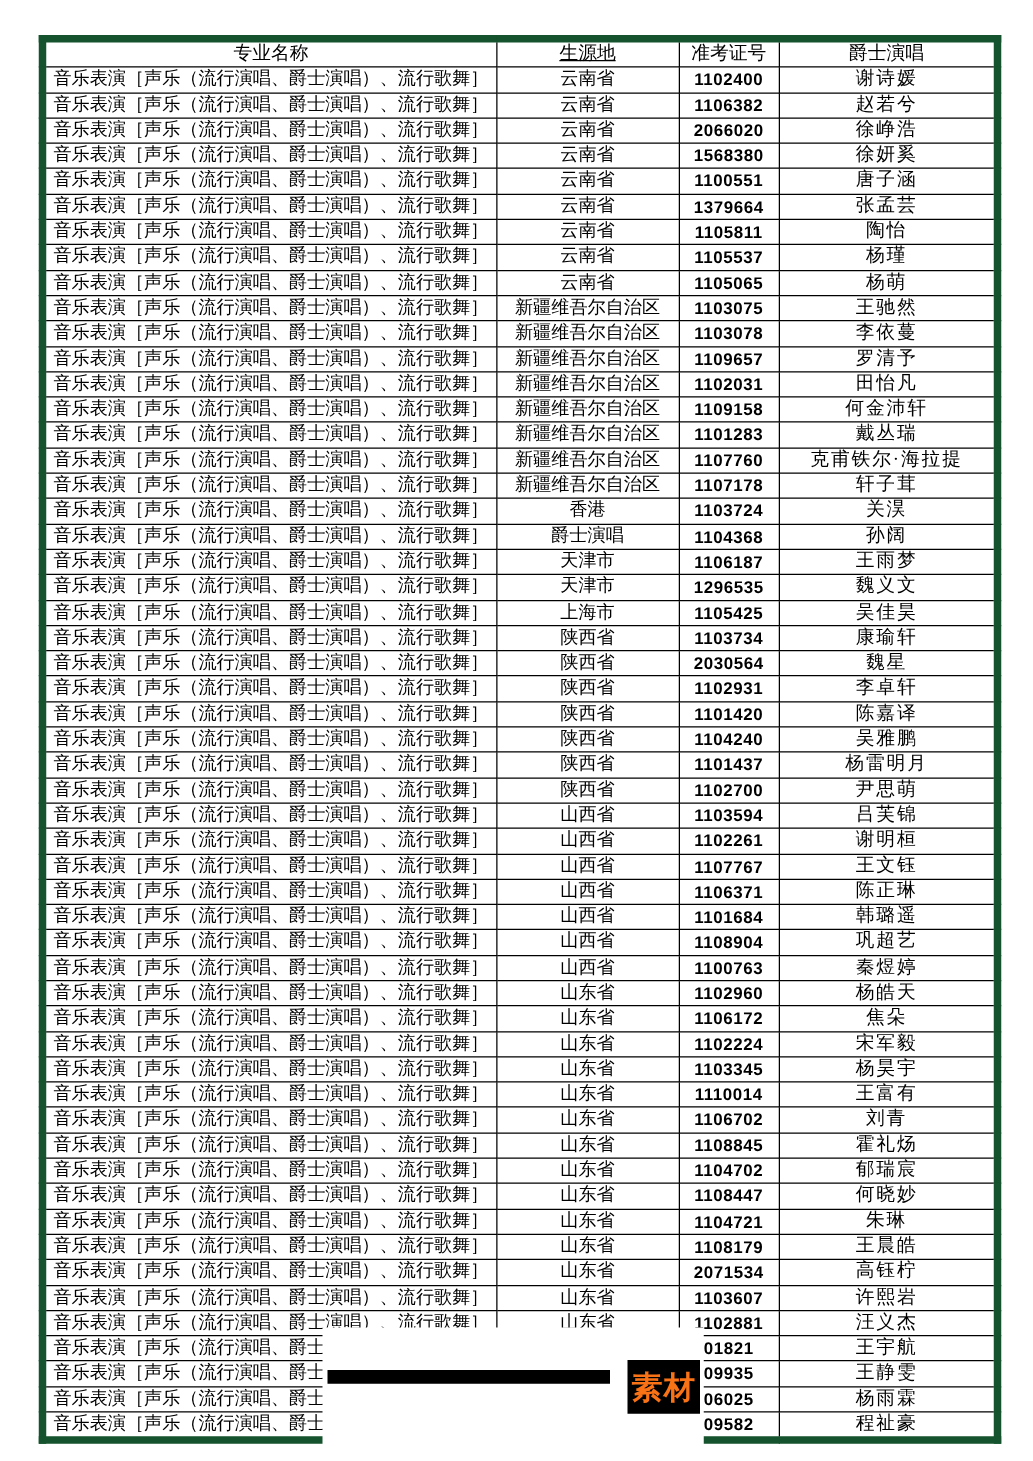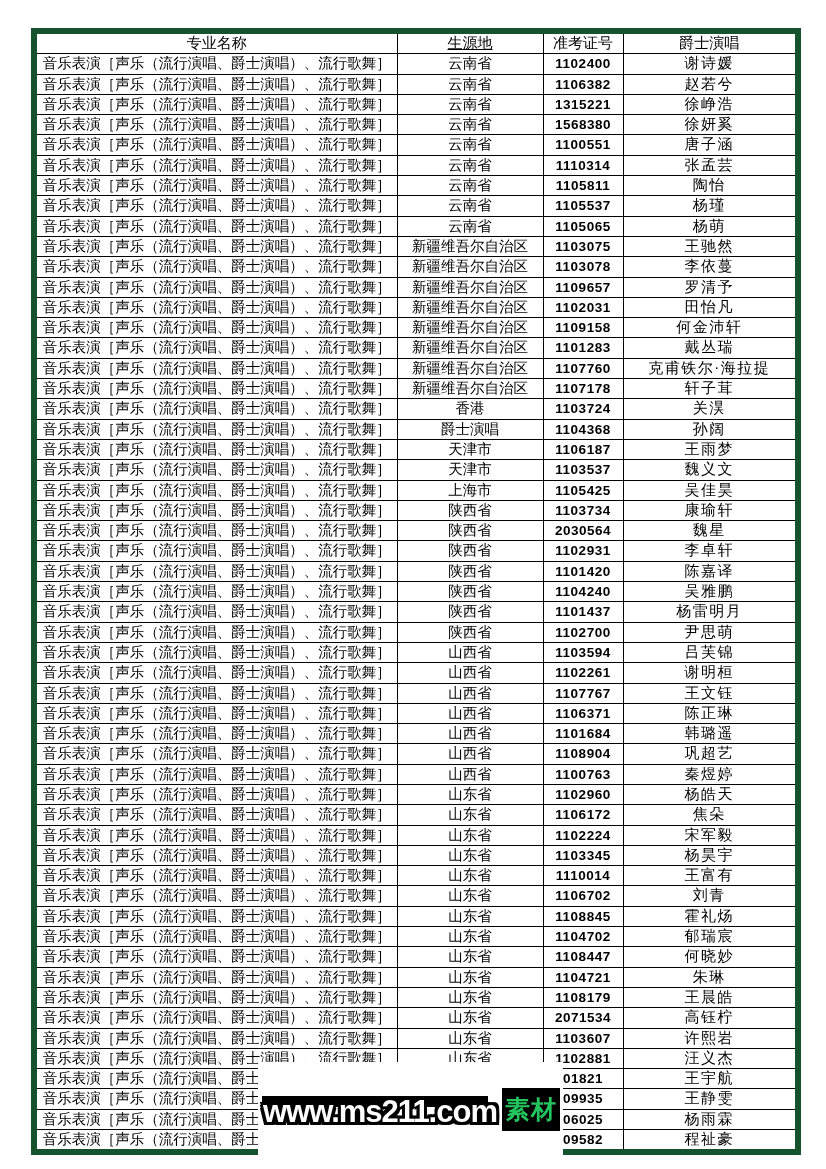--- a/index.html
+++ b/index.html
@@ -23,21 +23,21 @@
   .wm-white{position:absolute;left:258px;top:1062px;width:305px;height:107px;background:#fff;z-index:5;}
   .wm-bar{position:absolute;left:262px;top:1096px;width:226px;height:11px;background:#000;z-index:6;}
   .wm-url{position:absolute;left:256px;top:1092px;width:248px;z-index:7;text-align:center;
         font-family:"Liberation Sans",sans-serif;font-weight:bold;font-size:31px;line-height:40px;
         letter-spacing:-1px;color:#fff;
         text-shadow:-3px -3px 0 #000,3px -3px 0 #000,-3px 3px 0 #000,3px 3px 0 #000,
                     0 -3px 0 #000,0 3px 0 #000,-3px 0 0 #000,3px 0 0 #000,
                     -2px -2px 0 #000,2px 2px 0 #000,-2px 2px 0 #000,2px -2px 0 #000;}
   .wm-badge{position:absolute;left:502px;top:1088px;width:58px;height:43px;background:#000;z-index:7;
         display:flex;align-items:center;justify-content:center;
-        color:#22c55e;font-family:"Liberation Serif",serif;font-weight:bold;font-size:25px;letter-spacing:1px;}
+        color:#f97316;font-family:"Liberation Serif",serif;font-weight:bold;font-size:25px;letter-spacing:1px;}
 </style>
 </head>
 <body>
 
 <div class="page">
 
   <table class="roster">
     <colgroup>
       <col class="c-major">
         <col class="c-origin">
@@ -61,39 +61,39 @@
     </tr>
         <tr>
       <td class="major">音乐表演［声乐（流行演唱、爵士演唱）、流行歌舞］</td>
       <td class="origin">云南省</td>
       <td class="ticket">1106382</td>
       <td class="name">赵若兮</td>
     </tr>
         <tr>
       <td class="major">音乐表演［声乐（流行演唱、爵士演唱）、流行歌舞］</td>
       <td class="origin">云南省</td>
-      <td class="ticket">1315221</td>
+      <td class="ticket">2066020</td>
       <td class="name">徐峥浩</td>
     </tr>
         <tr>
       <td class="major">音乐表演［声乐（流行演唱、爵士演唱）、流行歌舞］</td>
       <td class="origin">云南省</td>
       <td class="ticket">1568380</td>
       <td class="name">徐妍奚</td>
     </tr>
         <tr>
       <td class="major">音乐表演［声乐（流行演唱、爵士演唱）、流行歌舞］</td>
       <td class="origin">云南省</td>
       <td class="ticket">1100551</td>
       <td class="name">唐子涵</td>
     </tr>
         <tr>
       <td class="major">音乐表演［声乐（流行演唱、爵士演唱）、流行歌舞］</td>
       <td class="origin">云南省</td>
-      <td class="ticket">1110314</td>
+      <td class="ticket">1379664</td>
       <td class="name">张孟芸</td>
     </tr>
         <tr>
       <td class="major">音乐表演［声乐（流行演唱、爵士演唱）、流行歌舞］</td>
       <td class="origin">云南省</td>
       <td class="ticket">1105811</td>
       <td class="name">陶怡</td>
     </tr>
         <tr>
       <td class="major">音乐表演［声乐（流行演唱、爵士演唱）、流行歌舞］</td>
@@ -169,21 +169,21 @@
     </tr>
         <tr>
       <td class="major">音乐表演［声乐（流行演唱、爵士演唱）、流行歌舞］</td>
       <td class="origin">天津市</td>
       <td class="ticket">1106187</td>
       <td class="name">王雨梦</td>
     </tr>
         <tr>
       <td class="major">音乐表演［声乐（流行演唱、爵士演唱）、流行歌舞］</td>
       <td class="origin">天津市</td>
-      <td class="ticket">1103537</td>
+      <td class="ticket">1296535</td>
       <td class="name">魏义文</td>
     </tr>
         <tr>
       <td class="major">音乐表演［声乐（流行演唱、爵士演唱）、流行歌舞］</td>
       <td class="origin">上海市</td>
       <td class="ticket">1105425</td>
       <td class="name">吴佳昊</td>
     </tr>
         <tr>
       <td class="major">音乐表演［声乐（流行演唱、爵士演唱）、流行歌舞］</td>
@@ -375,16 +375,15 @@
       <td class="major">音乐表演［声乐（流行演唱、爵士演唱）、流行歌舞］</td>
       <td class="origin"></td>
       <td class="ticket">09582</td>
       <td class="name">程祉豪</td>
     </tr>
       </tbody>
   </table>
 
   <div class="wm-white"></div>
   <div class="wm-bar"></div>
-  <div class="wm-url">www.ms211.com</div>
   <div class="wm-badge">素材</div>
 
 </div>
 
 </body></html>

